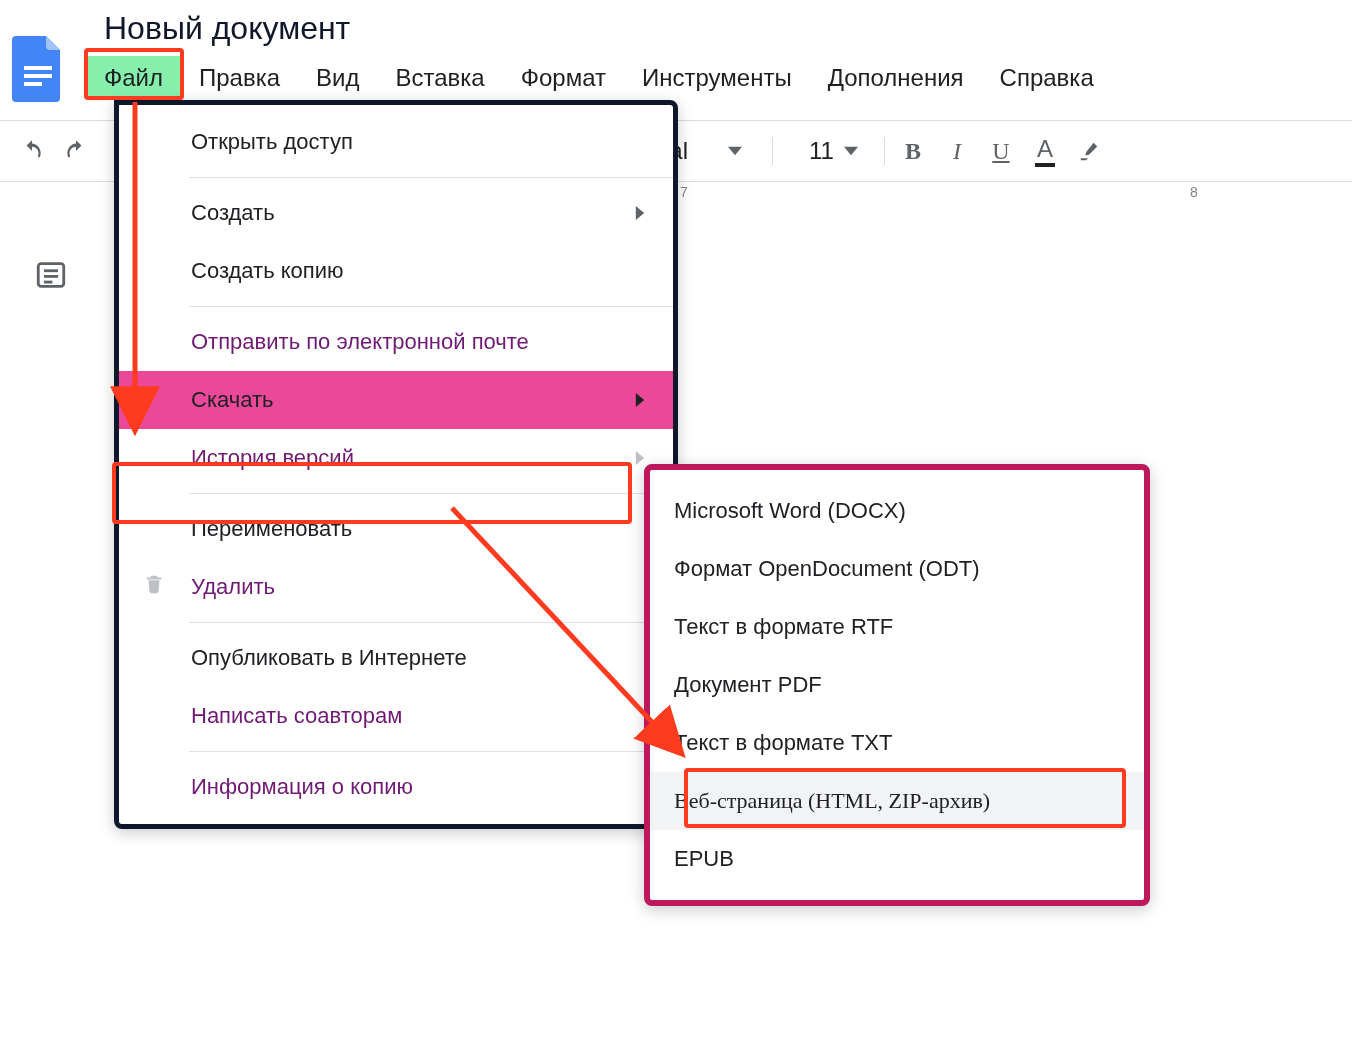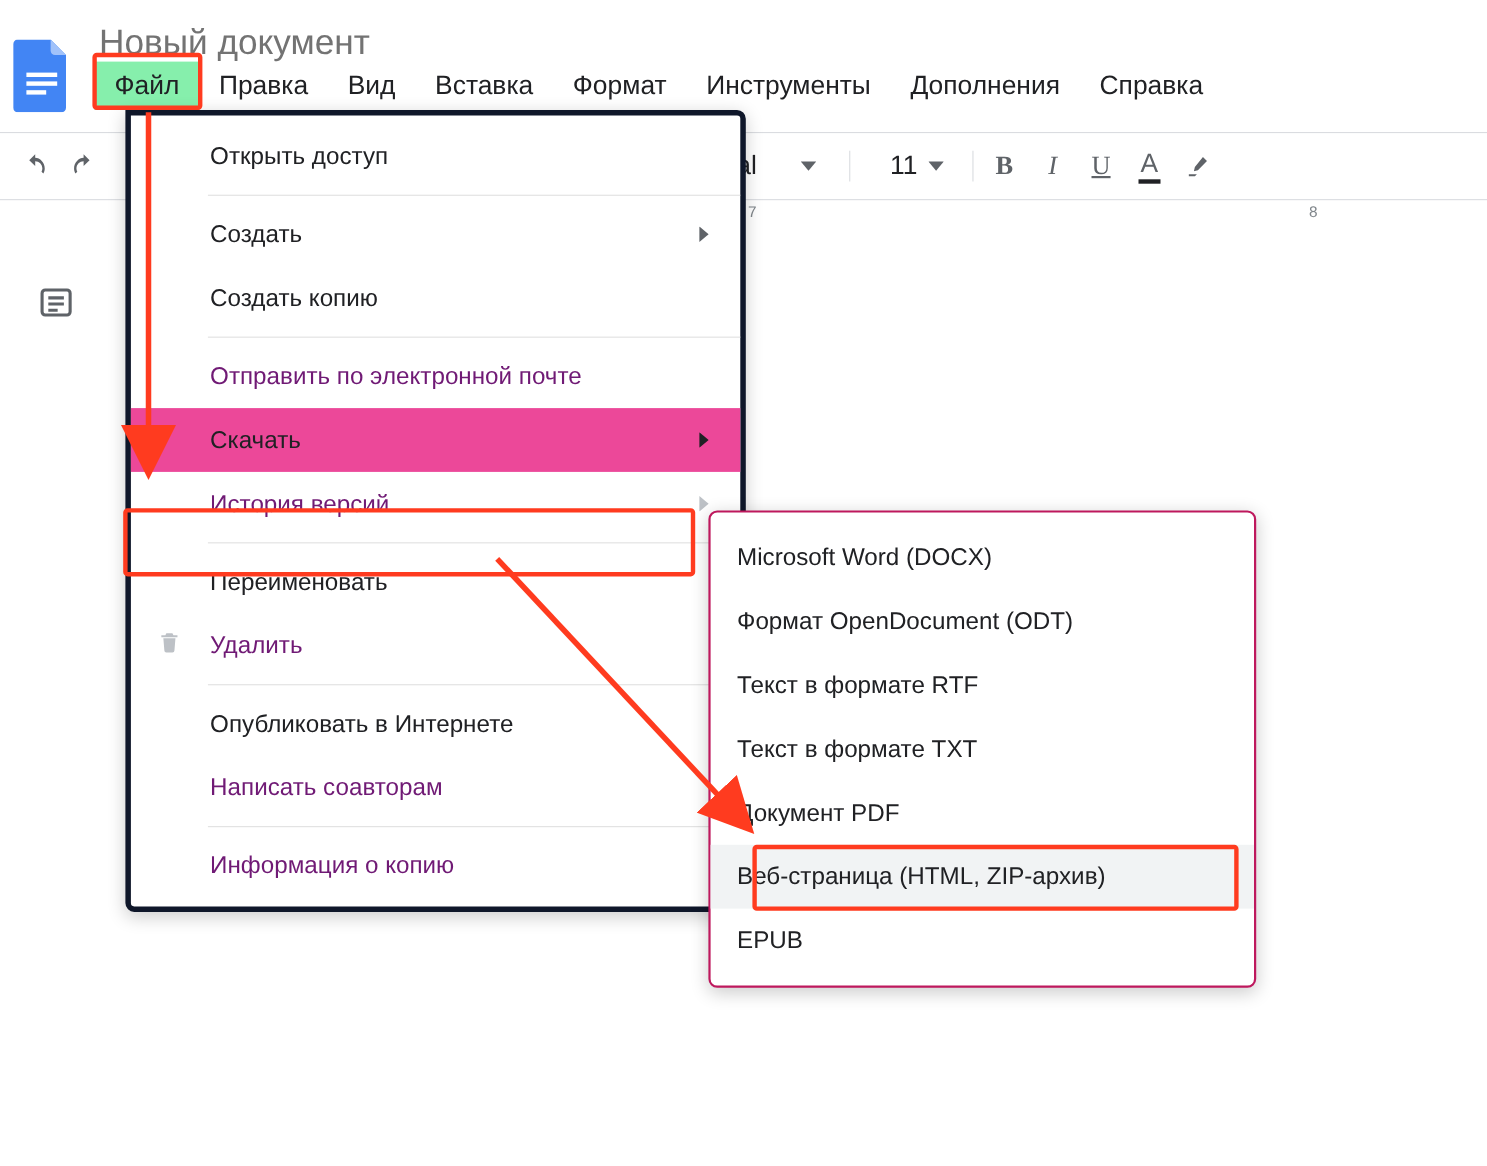--- a/index.html
+++ b/index.html
@@ -2,21 +2,21 @@
 <html><head>
 <meta charset="utf-8">
 <style>
   html,body{margin:0;padding:0;font-family:Arial,Helvetica,sans-serif;background:#fff;color:#3c4043;}
   body{width:1352px;height:1060px;position:relative;overflow:hidden;}
 
   
   .docbar{position:relative;height:120px;}
   .doclogo{position:absolute;left:12px;top:36px;width:52px;height:66px;}
   .doclogo svg{display:block;}
-  .doctitle{position:absolute;left:90px;top:10px;font-size:32px;font-weight:400;color:#737373;margin-top:10px;}
+  .doctitle{position:absolute;left:104px;top:10px;font-size:32px;font-weight:400;color:#0f172a;}
   .menubar{position:absolute;left:86px;top:56px;display:flex;align-items:center;}
   .menuitem{font-size:24px;color:#202124;padding:8px 18px;white-space:nowrap;}
   .menuitem.active{background:#86efac;}
   
   .hl{position:absolute;border:4px solid #ff3b1f;border-radius:4px;pointer-events:none;box-sizing:border-box;}
 
   
   .toolbar{position:absolute;left:0;top:120px;right:0;height:60px;border-top:1px solid #dadce0;border-bottom:1px solid #dadce0;display:flex;align-items:center;padding-left:10px;color:#5f6368;}
   .tbtn{width:44px;height:44px;display:flex;align-items:center;justify-content:center;}
   .outline-icon{position:absolute;left:34px;top:258px;width:36px;height:36px;}
@@ -35,23 +35,23 @@
   .mrow{display:flex;align-items:center;height:58px;font-size:22px;color:#202124;padding:0 26px 0 72px;position:relative;}
   .mrow.disabled{color:#701a75;}
   .mrow.hover{background:#ec4899;}
   .mrow .shortcut{margin-left:auto;color:#5f6368;display:flex;align-items:center;gap:2px;}
   .mrow .sub{margin-left:auto;}
   .mrow .sub svg{display:block;}
   .mrow .lefticon{position:absolute;left:24px;top:50%;transform:translateY(-50%);}
   .divider{height:1px;background:#e0e0e0;margin:6px 0 6px 70px;}
 
   
-  .submenu{position:absolute;left:644px;top:464px;width:494px;background:#fff;border:2px solid #be185d;border-radius:8px;box-shadow:0 4px 16px rgba(0,0,0,.2);padding:12px 0;}
+  .submenu{position:absolute;left:644px;top:464px;width:494px;background:#fff;border:6px solid #be185d;border-radius:8px;box-shadow:0 4px 16px rgba(0,0,0,.2);padding:12px 0;}
   .srow{height:58px;display:flex;align-items:center;font-size:22px;color:#202124;padding:0 24px 0 24px;}
-  .srow.hover{background:#f1f3f4;}
+  .srow.hover{background:#f1f3f4;font-family:Liberation Serif, serif;}
 
   
   svg.overlay{position:absolute;left:0;top:0;pointer-events:none;}
 </style>
 </head>
 <body>
 
 <div class="docbar">
   <div class="doclogo">
     <svg width="52" height="66" viewBox="0 0 52 66">
@@ -196,24 +196,24 @@
   <div class="srow">
       <span>Microsoft Word (DOCX)</span>
     </div>
   <div class="srow">
       <span>Формат OpenDocument (ODT)</span>
     </div>
   <div class="srow">
       <span>Текст в формате RTF</span>
     </div>
   <div class="srow">
+      <span>Документ PDF</span>
+    </div>
+  <div class="srow">
       <span>Текст в формате TXT</span>
-    </div>
-  <div class="srow">
-      <span>Документ PDF</span>
     </div>
   <div class="srow hover">
       <span>Веб-страница (HTML, ZIP-архив)</span>
     </div>
   <div class="srow">
       <span>EPUB</span>
     </div>
 </div>
 
 <div class="hl" style="left:84px; top:48px;  width:100px; height:52px;"></div>

